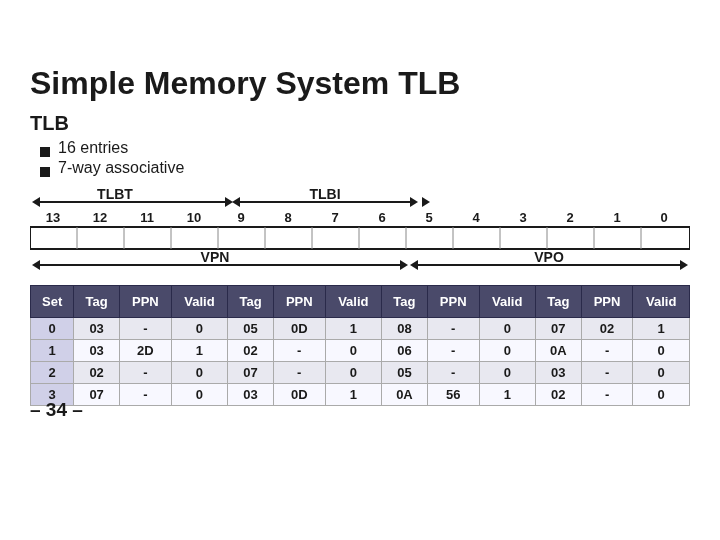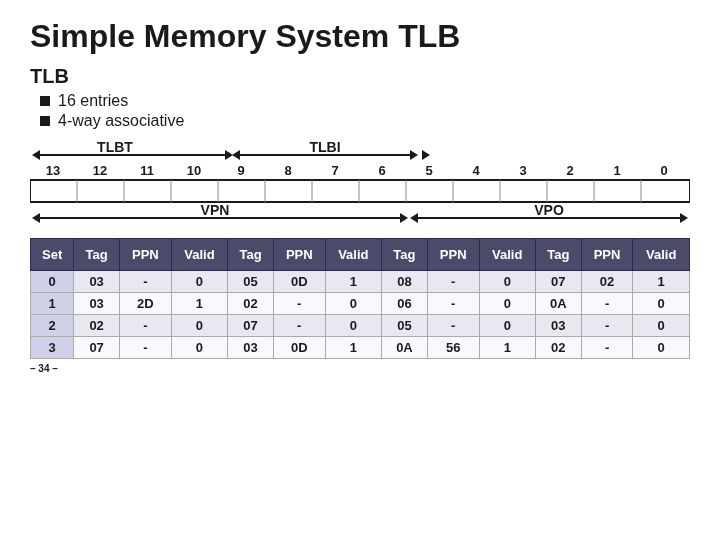--- a/index.html
+++ b/index.html
@@ -10,20 +10,21 @@
       height: 540px;
       overflow: hidden;
       position: relative;
     }
 
     .page {
       width: 720px;
       height: 384px;
       padding: 18px 30px 10px 30px;
       position: relative;
+      margin-top: 47px;
     }
 
     .main-title {
       font-size: 32px;
       font-weight: bold;
       color: #1a1a1a;
       margin-bottom: 10px;
       font-family: 'Arial', sans-serif;
     }
 
@@ -34,21 +35,21 @@
       margin-bottom: 4px;
     }
 
     .bullet-list {
       margin-left: 10px;
       margin-bottom: 10px;
     }
 
     .bullet-item {
       display: flex;
-      align-items: center;
+      align-items: flex-end;
       font-size: 16px;
       color: #1a1a1a;
       margin-bottom: 2px;
     }
 
     .bullet-square {
       display: inline-block;
       width: 10px;
       height: 10px;
       background: #1a1a1a;
@@ -102,21 +103,21 @@
 
     .set-col {
       background: #d0d0e8 !important;
       font-weight: bold;
     }
 
     .footer-text {
       position: absolute;
       bottom: 10px;
       left: 30px;
-      font-size: 10px;
+      font-size: 19px;
       font-weight: bold;
       color: #1a1a1a;
     }
 
     
     .diagram-svg {
       display: block;
       width: 100%;
     }
   </style>
@@ -129,21 +130,21 @@
 
   <div class="section-title">TLB</div>
 
   <div class="bullet-list">
     <div class="bullet-item">
       <span class="bullet-square"></span>
       <span>16 entries</span>
     </div>
     <div class="bullet-item">
       <span class="bullet-square"></span>
-      <span>4-way associative</span>
+      <span>7-way associative</span>
     </div>
   </div>
 
   <div class="bit-diagram-container">
     <svg class="diagram-svg" height="90" viewBox="0 0 660 90">
 
       <line x1="10" y1="15" x2="195" y2="15" stroke="#1a1a1a" stroke-width="2"></line>
       <polygon points="10,10 10,20 2,15" fill="#1a1a1a"></polygon>
       <polygon points="195,10 195,20 203,15" fill="#1a1a1a"></polygon>
       <text x="85" y="12" font-size="14" font-weight="bold" fill="#1a1a1a" text-anchor="middle" font-family="Arial">TLBT</text>

